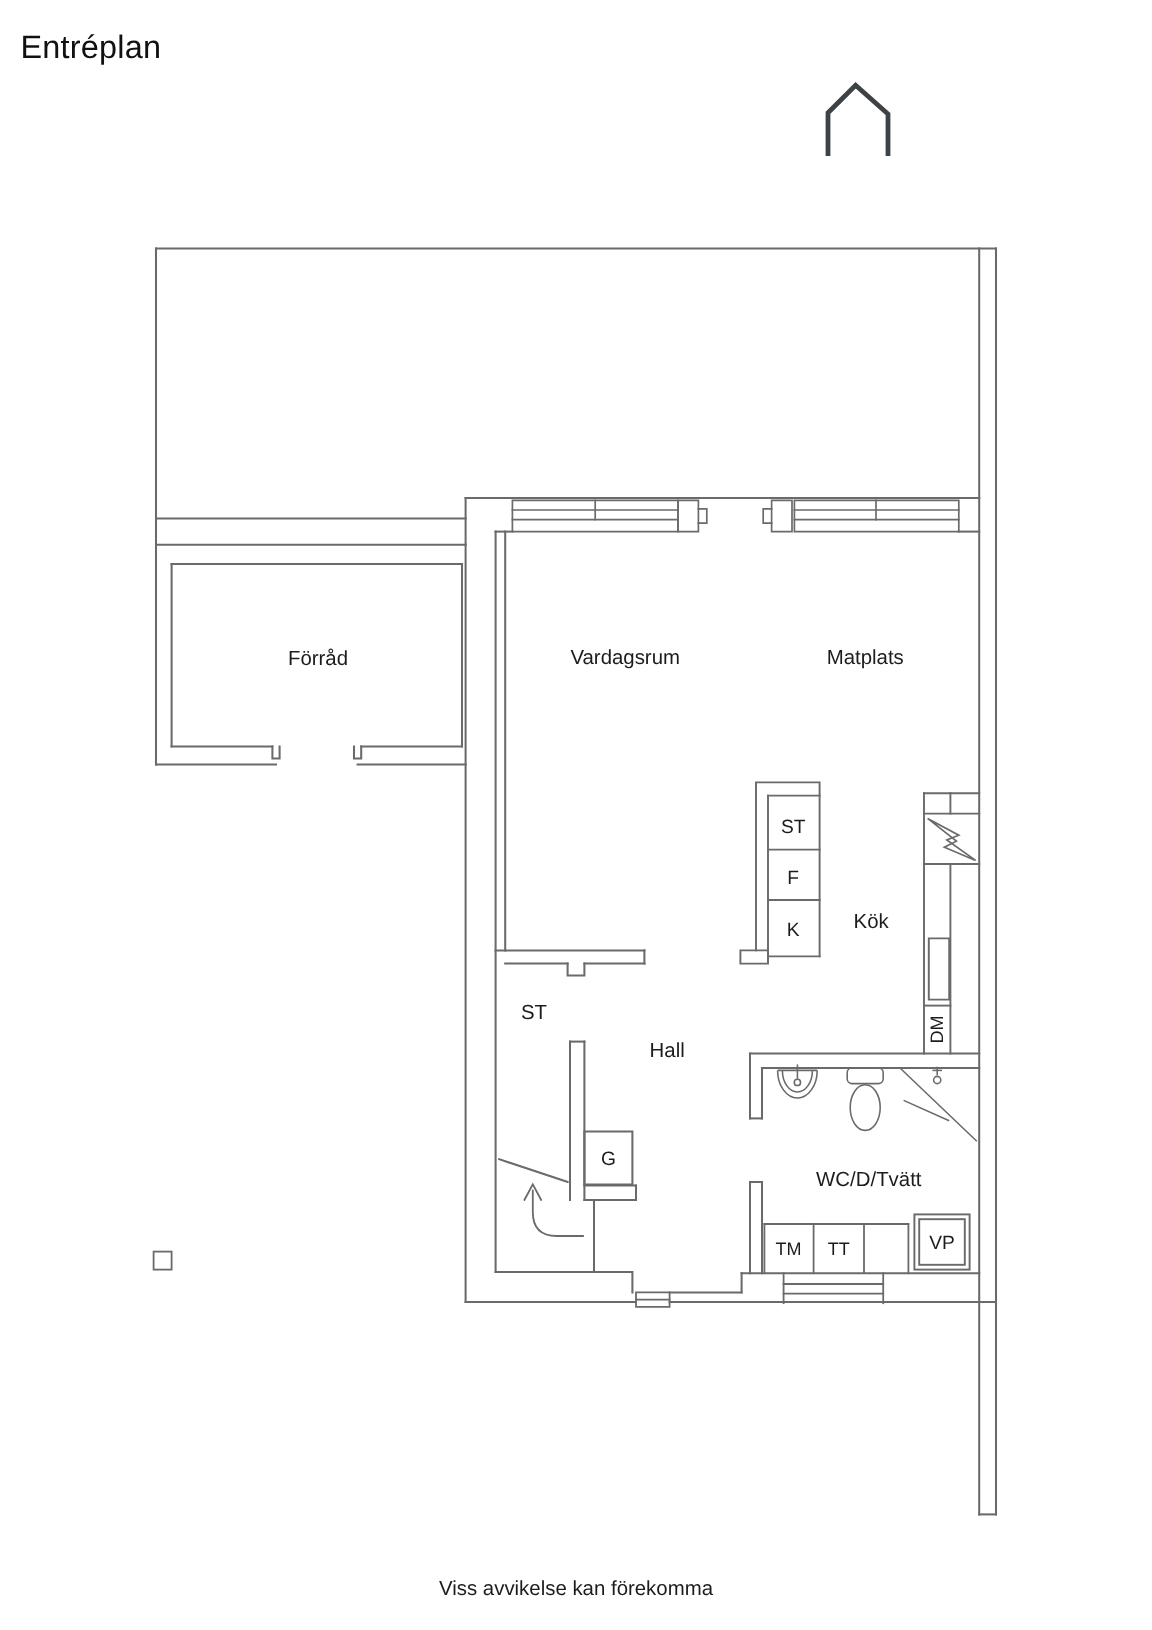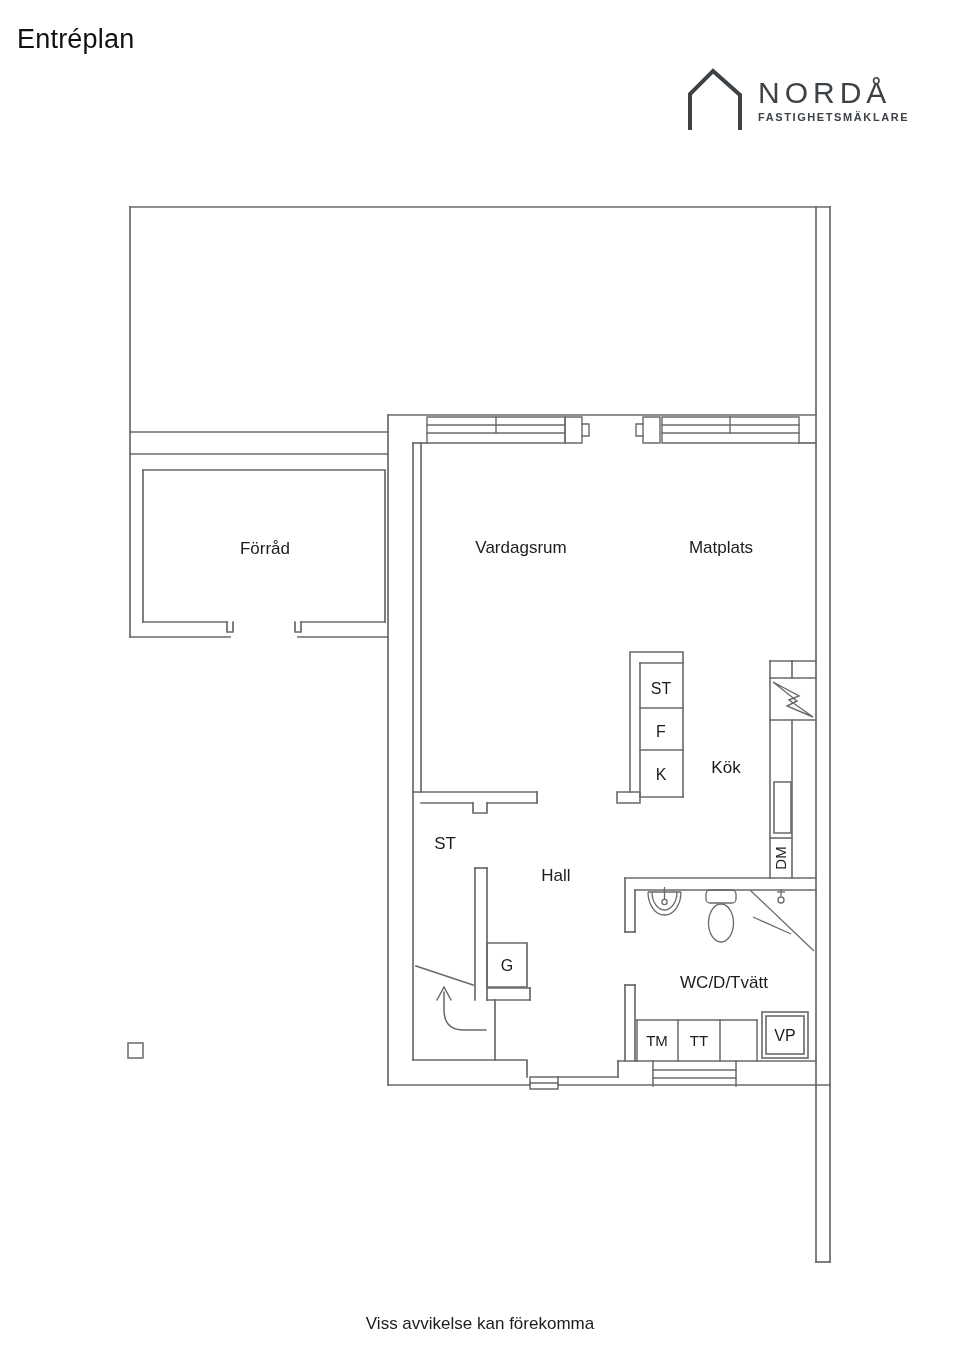--- a/index.html
+++ b/index.html
@@ -17,24 +17,20 @@
 </style>
 </head>
 <body>
 
 <div class="page-title">Entréplan</div>
 
 <div class="logo">
   <svg width="62" height="68" viewBox="0 0 62 68">
     <path d="M6 64 V28 L29 5 L56 29 V64" fill="none" stroke="#3d4247" stroke-width="4" stroke-linejoin="miter" stroke-linecap="butt"></path>
   </svg>
-  <div class="logo-text">
-    <div class="brand">NORDÅ</div>
-    <div class="tagline">FASTIGHETSMÄKLARE</div>
-  </div>
 </div>
 
 <svg width="960" height="1358" viewBox="0 0 960 1358" style="position:absolute;left:0;top:0;">
 
   <g fill="none" stroke="#6a6a6a" stroke-width="1.7" stroke-linecap="square">
     <path d="M130 207 H830"></path>
     <path d="M816 207 V1262"></path>
     <path d="M830 207 V1262"></path>
     <path d="M816 1262 H830"></path>
     <path d="M130 207 V637"></path>

